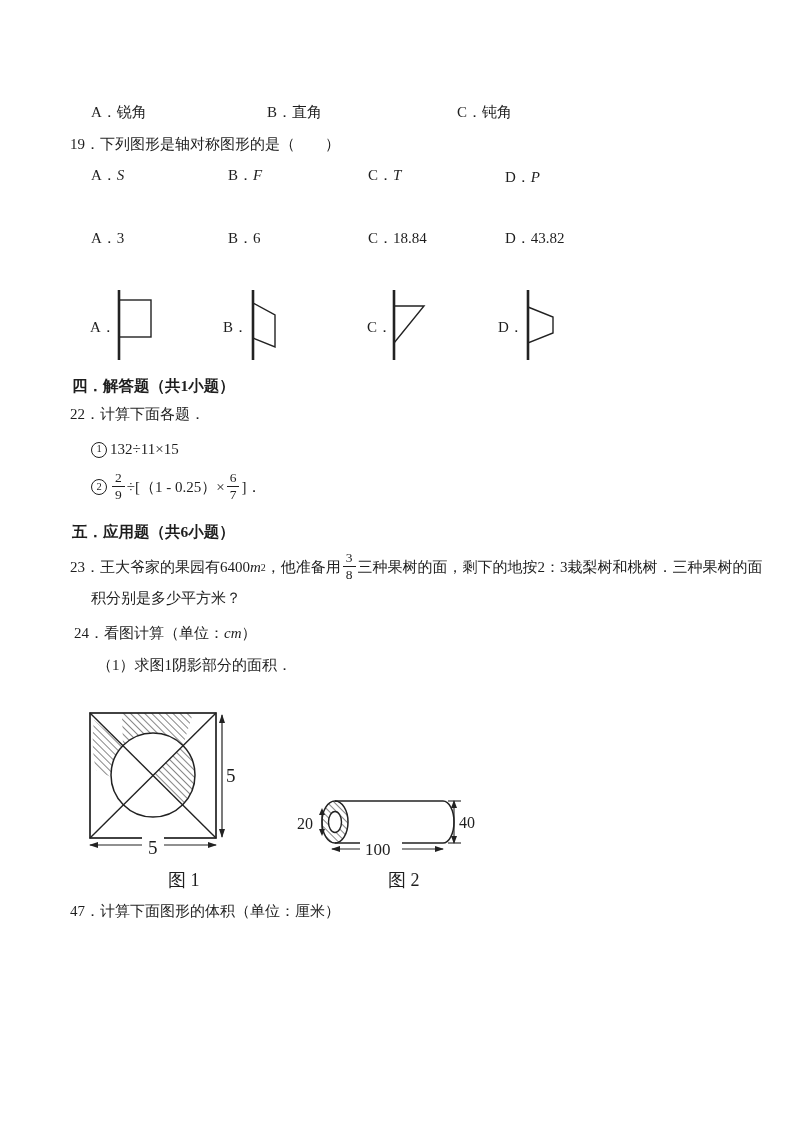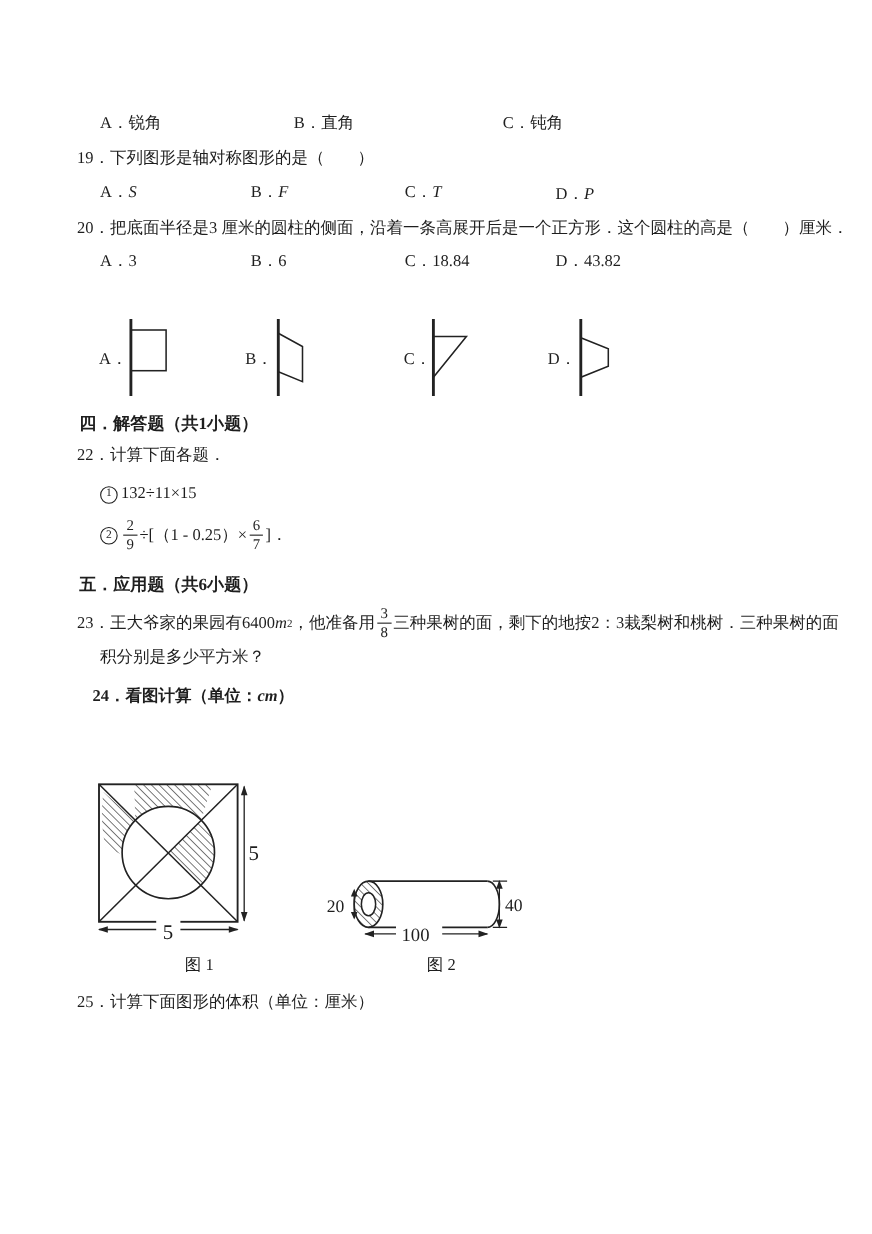--- a/index.html
+++ b/index.html
@@ -14,39 +14,38 @@
   .frac{display:inline-block;text-align:center;vertical-align:middle;font-size:13.5px;line-height:1.1;margin:0 2px;}
   .frac .fn{display:block;padding:0 3px;border-bottom:1.3px solid #1e1e1e;}
   .frac .fd{display:block;padding-top:1px;}
   .vcenter{display:flex;align-items:center;}
   .circ{
     display:inline-flex;width:14px;height:14px;border:1.2px solid #1e1e1e;border-radius:50%;
     align-items:center;justify-content:center;font-size:10.5px;line-height:1;margin-right:3px;flex:none;
     vertical-align:-2px;
   }
   .figsvg{position:absolute;}
-  .caption{position:absolute;font-size:15px;}
+  .caption{position:absolute;font-size:18px;}
   svg text{font-family:"Liberation Serif","DejaVu Serif",serif;fill:#1e1e1e;}
 </style>
 </head>
 <body>
 
 <div class="page">
 
   <span class="line" style="left:91px;top:103px;">A．锐角</span>
   <span class="line" style="left:267px;top:103px;">B．直角</span>
   <span class="line" style="left:457px;top:103px;">C．钝角</span>
 
   <div class="line" style="left:70px;top:135px;">19．下列图形是轴对称图形的是（　　）</div>
   <span class="line" style="left:91px;top:166px;"><span>A．</span><span class="it">S</span></span>
   <span class="line" style="left:228px;top:166px;"><span>B．</span><span class="it">F</span></span>
   <span class="line" style="left:368px;top:166px;"><span>C．</span><span class="it">T</span></span>
   <span class="line" style="left:505px;top:168px;"><span>D．</span><span class="it">P</span></span>
 
-  <div class="line" style="left:70px;top:199px;">20．把底面半径是3 厘米的圆柱的侧面，沿着一条高展开后是一个正方形．这个圆柱的高是（　　）厘米．</div>
   <span class="line" style="left:91px;top:229px;">A．3</span>
   <span class="line" style="left:228px;top:229px;">B．6</span>
   <span class="line" style="left:368px;top:229px;">C．18.84</span>
   <span class="line" style="left:505px;top:229px;">D．43.82</span>
 
 
   <span class="line" style="left:90px;top:318px;">A．</span>
   <svg class="figsvg" style="left:111px;top:288px;" width="60" height="74" viewBox="0 0 60 74">
     <line x1="8" y1="2" x2="8" y2="72" stroke="#222" stroke-width="2.6"></line>
     <rect x="8" y="12" width="32" height="37" fill="none" stroke="#222" stroke-width="1.4"></rect>
@@ -99,23 +98,24 @@
       <sup>2</sup>
       <span>，他准备用</span>
     <span class="frac">
         <span class="fn">3</span>
         <span class="fd">8</span>
       </span>
     <span>三种果树的面，剩下的地按2：3栽梨树和桃树．三种果树的面</span>
   </div>
   <div class="line" style="left:91px;top:589px;">积分别是多少平方米？</div>
 
-  <div class="line" style="left:84px;top:624px;font-weight:bold;">
+  <div class="line" style="left:74px;top:624px;">
     <span>24．看图计算（单位：</span><span class="it">cm</span><span>）</span>
   </div>
+  <div class="line" style="left:97px;top:656px;">（1）求图1阴影部分的面积．</div>
 
   <svg class="figsvg" style="left:80px;top:706px;" width="170" height="158" viewBox="0 0 170 158">
     <defs>
       <pattern id="h1" width="5" height="5" patternUnits="userSpaceOnUse" patternTransform="rotate(-45)">
         <line x1="0" y1="0" x2="0" y2="5" stroke="#222" stroke-width="1.1"></line>
       </pattern>
     </defs>
     <path d="M 14,14 L 43,39.5 A 42 42 0 0 0 31,71 L 16,64 C 12,46 12,30 14,14 Z" fill="url(#h1)" stroke="none"></path>
     <path d="M 42,7 L 113,7 L 103,39.5 A 42 42 0 0 0 43,39.5 Z" fill="url(#h1)" stroke="none"></path>
     <path d="M 73,69 L 102.8,39.5 A 42 42 0 0 1 102.8,98.5 Z" fill="url(#h1)" stroke="none"></path>
@@ -163,15 +163,15 @@
     <line x1="39" y1="66" x2="150" y2="66" stroke="#222" stroke-width="1.1"></line>
     <polygon points="38,66 47,63 47,69" fill="#222"></polygon>
     <polygon points="151,66 142,63 142,69" fill="#222"></polygon>
     <rect x="67" y="56" width="42" height="19" fill="#ffffff"></rect>
     <text x="72" y="72" font-size="17">100</text>
   </svg>
 
   <div class="caption" style="left:168px;top:868px;">图 1</div>
   <div class="caption" style="left:388px;top:868px;">图 2</div>
 
-  <div class="line" style="left:70px;top:902px;">25．计算下面图形的体积（单位：厘米）</div>
+  <div class="line" style="left:70px;top:902px;">47．计算下面图形的体积（单位：厘米）</div>
 
 </div>
 
 </body></html>

